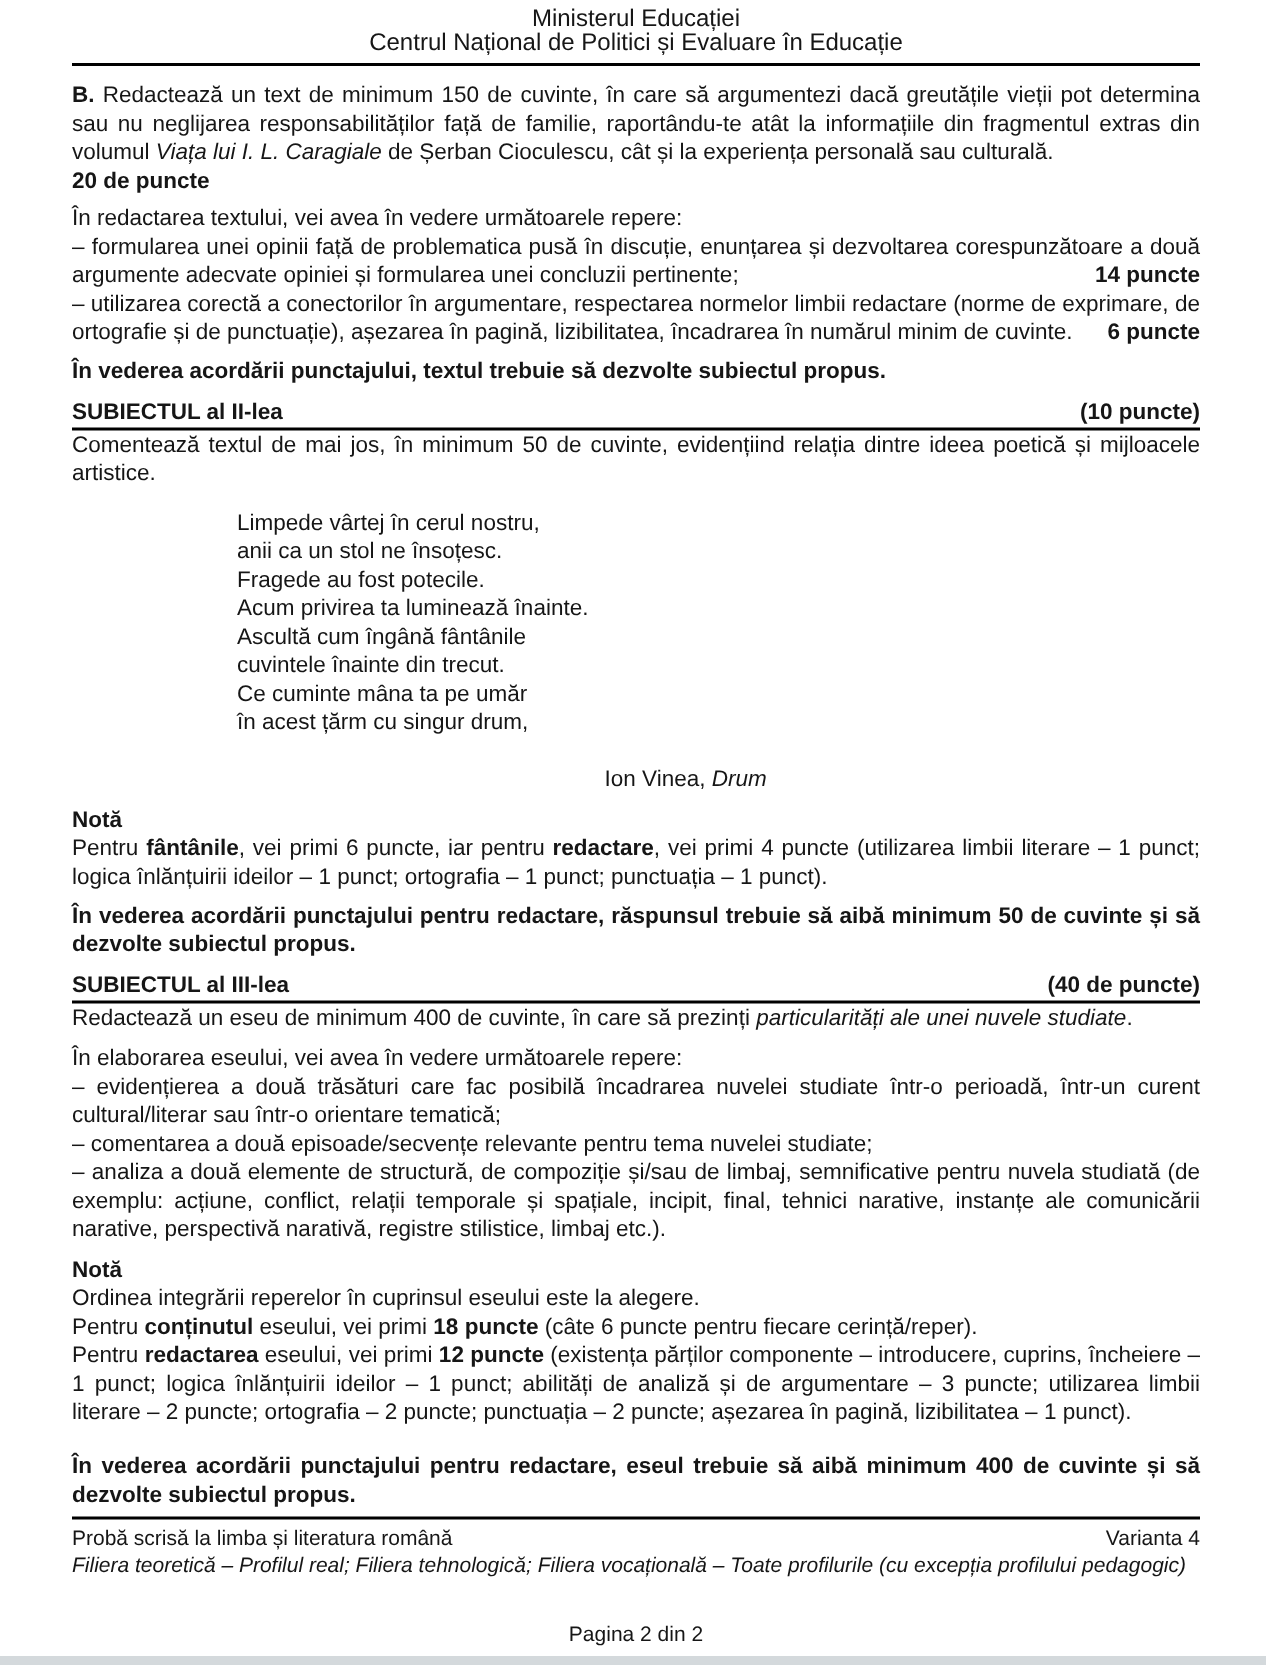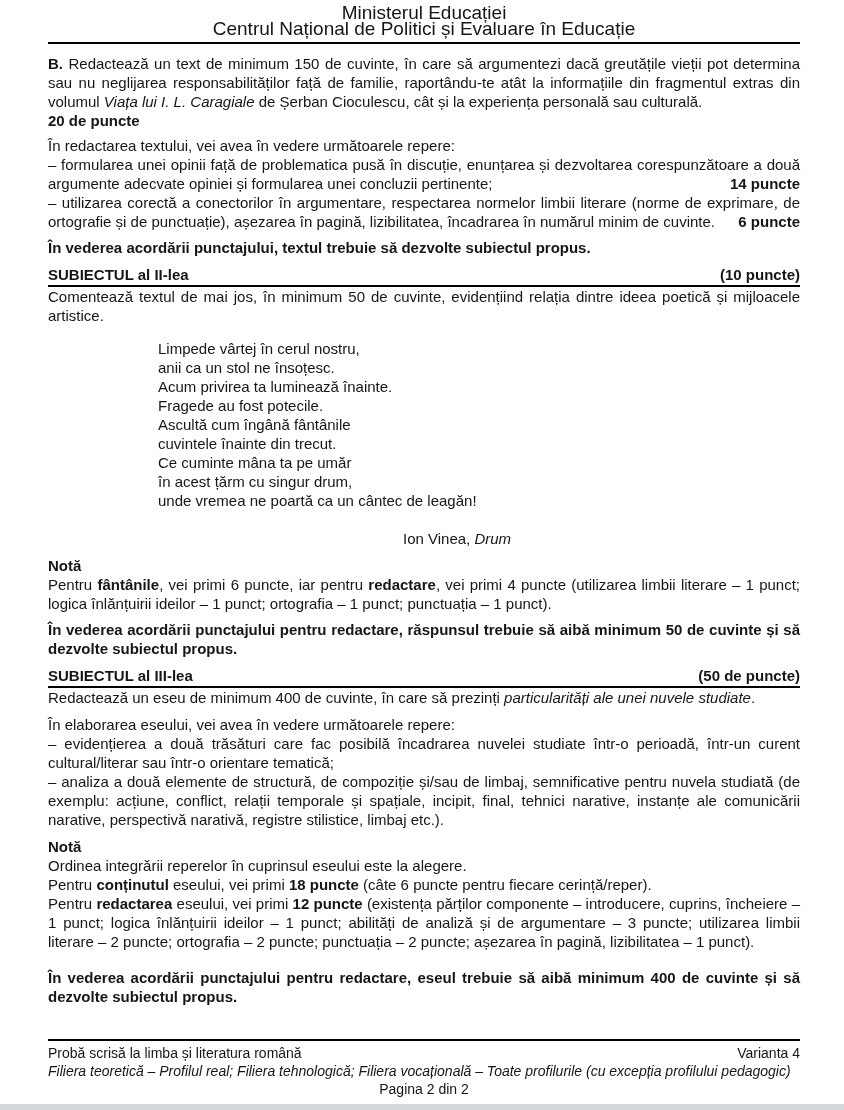--- a/index.html
+++ b/index.html
@@ -11,21 +11,21 @@
     background: #ffffff;
     color: #161616;
     font-family: "Liberation Sans", "DejaVu Sans", sans-serif;
     font-size: 15px;
     line-height: 19px;
     overflow: hidden;
   }
   .content { padding: 5px 44px 0 48px; }
   .org-header {
     text-align: center;
-    font-size: 19px;
+    font-size: 16px;
     line-height: 16px;
     border-bottom: 2px solid #000;
     padding-bottom: 5px;
   }
   .just { text-align: justify; }
   .b { font-weight: bold; }
   .i { font-style: italic; }
   .partb { margin-top: 10px; }
   .pts-line { text-align: left; font-weight: bold; }
   .mt6 { margin-top: 6px; }
@@ -50,21 +50,21 @@
     position: absolute;
     left: 48px;
     right: 44px;
     bottom: 12px;
     font-size: 14px;
     line-height: 18px;
     border-top: 2px solid #000;
     padding-top: 3px;
   }
   .footer-row1 { display: flex; justify-content: space-between; }
-  .footer-page { text-align: center; }
+  .footer-page { text-align: center; margin-top: 28px; }
   .scan-edge {
     position: absolute;
     left: 0; bottom: 0;
     width: 100%; height: 6px;
     background: #d4d9dc;
   }
 </style>
 </head>
 <body>
 
@@ -79,58 +79,58 @@
     <p class="just partb"><span class="b">B. </span><span>Redactează un text de minimum 150 de cuvinte, în care să argumentezi dacă greutățile vieții pot determina sau nu neglijarea responsabilităților față de familie, raportându-te atât la informațiile din fragmentul extras din volumul </span><span class="i">Viața lui I. L. Caragiale</span><span> de Șerban Cioculescu, cât și la experiența personală sau culturală.</span></p>
     <div class="pts-line">20 de puncte</div>
 
     <p class="mt6">În redactarea textului, vei avea în vedere următoarele repere:</p>
 
     <div class="criterion just">
       <span>– formularea unei opinii față de problematica pusă în discuție, enunțarea și dezvoltarea corespunzătoare a două argumente adecvate opiniei și formularea unei concluzii pertinente;</span>
       <span class="pts b">14 puncte</span>
     </div>
     <div class="criterion just">
-      <span>– utilizarea corectă a conectorilor în argumentare, respectarea normelor limbii literare (norme de exprimare, de ortografie și de punctuație), așezarea în pagină, lizibilitatea, încadrarea în numărul minim de cuvinte.</span>
+      <span>– utilizarea corectă a conectorilor în argumentare, respectarea normelor limbii redactare (norme de exprimare, de ortografie și de punctuație), așezarea în pagină, lizibilitatea, încadrarea în numărul minim de cuvinte.</span>
       <span class="pts b">6 puncte</span>
     </div>
 
     <p class="req just">În vederea acordării punctajului, textul trebuie să dezvolte subiectul propus.</p>
 
     <div class="heading-row">
       <span>SUBIECTUL al II-lea</span>
       <span>(10 puncte)</span>
     </div>
     <p class="just">Comentează textul de mai jos, în minimum 50 de cuvinte, evidențiind relația dintre ideea poetică și mijloacele artistice.</p>
 
     <div class="poem">
       <div>Limpede vârtej în cerul nostru,</div>
       <div>anii ca un stol ne însoțesc.</div>
+      <div>Fragede au fost potecile.</div>
       <div>Acum privirea ta luminează înainte.</div>
-      <div>Fragede au fost potecile.</div>
       <div>Ascultă cum îngână fântânile</div>
       <div>cuvintele înainte din trecut.</div>
       <div>Ce cuminte mâna ta pe umăr</div>
       <div>în acest țărm cu singur drum,</div>
-      <div>unde vremea ne poartă ca un cântec de leagăn!</div>
     </div>
     <div class="attribution"><span>Ion Vinea, </span><span class="i">Drum</span></div>
 
     <p class="note-title">Notă</p>
     <p class="just"><span>Pentru </span><span class="b">fântânile</span><span>, vei primi 6 puncte, iar pentru </span><span class="b">redactare</span><span>, vei primi 4 puncte (utilizarea limbii literare – 1 punct; logica înlănțuirii ideilor – 1 punct; ortografia – 1 punct; punctuația – 1 punct).</span></p>
 
     <p class="req just mt8">În vederea acordării punctajului pentru redactare, răspunsul trebuie să aibă minimum 50 de cuvinte și să dezvolte subiectul propus.</p>
 
     <div class="heading-row">
       <span>SUBIECTUL al III-lea</span>
-      <span>(50 de puncte)</span>
+      <span>(40 de puncte)</span>
     </div>
     <p class="just"><span>Redactează un eseu de minimum 400 de cuvinte, în care să prezinți </span><span class="i">particularități ale unei nuvele studiate</span><span>.</span></p>
 
     <p class="mt8">În elaborarea eseului, vei avea în vedere următoarele repere:</p>
     <div class="just">– evidențierea a două trăsături care fac posibilă încadrarea nuvelei studiate într-o perioadă, într-un curent cultural/literar sau într-o orientare tematică;</div>
+    <div class="just">– comentarea a două episoade/secvențe relevante pentru tema nuvelei studiate;</div>
     <div class="just">– analiza a două elemente de structură, de compoziție și/sau de limbaj, semnificative pentru nuvela studiată (de exemplu: acțiune, conflict, relații temporale și spațiale, incipit, final, tehnici narative, instanțe ale comunicării narative, perspectivă narativă, registre stilistice, limbaj etc.).</div>
 
     <p class="note-title">Notă</p>
     <p>Ordinea integrării reperelor în cuprinsul eseului este la alegere.</p>
     <p class="just"><span>Pentru </span><span class="b">conținutul</span><span> eseului, vei primi </span><span class="b">18 puncte</span><span> (câte 6 puncte pentru fiecare cerință/reper).</span></p>
     <p class="just"><span>Pentru </span><span class="b">redactarea</span><span> eseului, vei primi </span><span class="b">12 puncte</span><span> (existența părților componente – introducere, cuprins, încheiere – 1 punct; logica înlănțuirii ideilor – 1 punct; abilități de analiză și de argumentare – 3 puncte; utilizarea limbii literare – 2 puncte; ortografia – 2 puncte; punctuația – 2 puncte; așezarea în pagină, lizibilitatea – 1 punct).</span></p>
 
     <p class="final-req just">În vederea acordării punctajului pentru redactare, eseul trebuie să aibă minimum 400 de cuvinte și să dezvolte subiectul propus.</p>
 
   </div>

